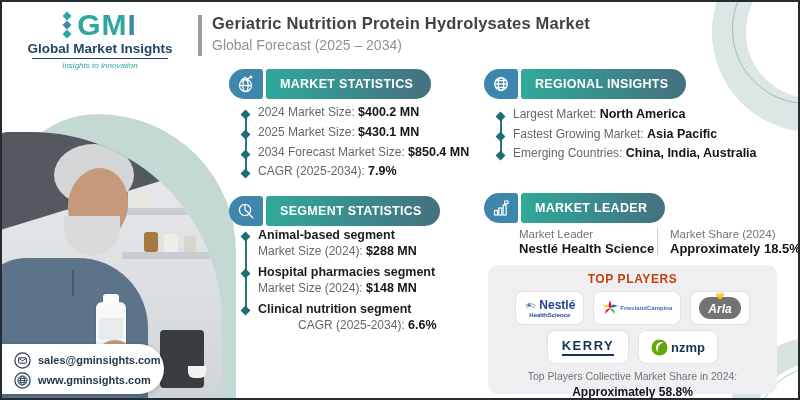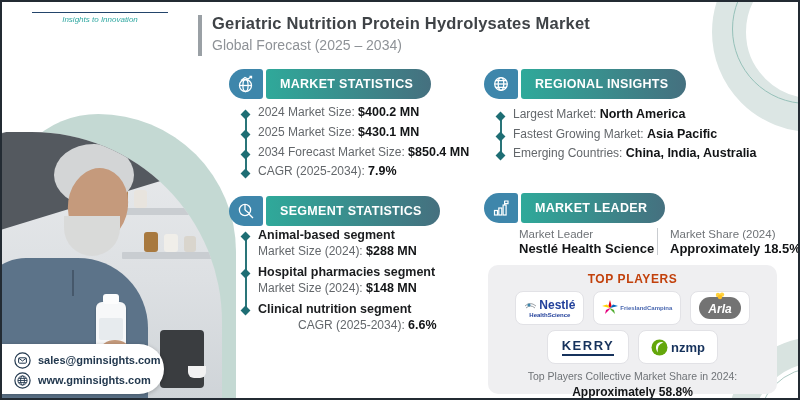--- a/index.html
+++ b/index.html
@@ -92,20 +92,29 @@
 <body>
 
 <div class="canvas">
 
   <div class="ring-outer-tr"></div>
   <div class="ring-thin-tr"></div>
   <div class="ring-outer-br"></div>
   <div class="ring-thin-br"></div>
 
   <div class="brand">
+    <div class="brand-row">
+      <span class="gmi-diamonds">
+        <span class="dmd" style="background:#2fa7a1;"></span>
+        <span class="dmd" style="background:#3e86ab;"></span>
+        <span class="dmd" style="background:#2fa7a1;"></span>
+      </span>
+      <span class="gmi-text"><span style="color:#2fa7a1;">G</span><span style="color:#2fa7a1;">M</span><span style="color:#3e86ab;" title="GMI">I</span></span>
+    </div>
+    <div class="brand-name">Global Market Insights</div>
     <div class="brand-tag">Insights to Innovation</div>
   </div>
 
   <div class="title-bar"></div>
   <div class="page-title">Geriatric Nutrition Protein Hydrolysates Market</div>
   <div class="page-subtitle">Global Forecast (2025 – 2034)</div>
 
   <div class="sage-crescent"></div>
   <div class="hero">
     <div class="hood"></div>

